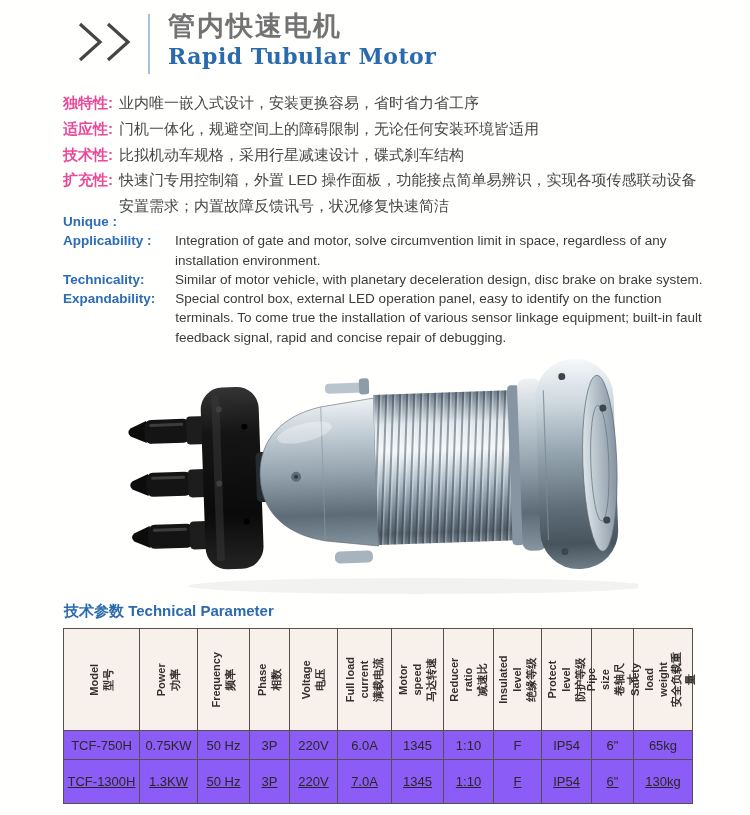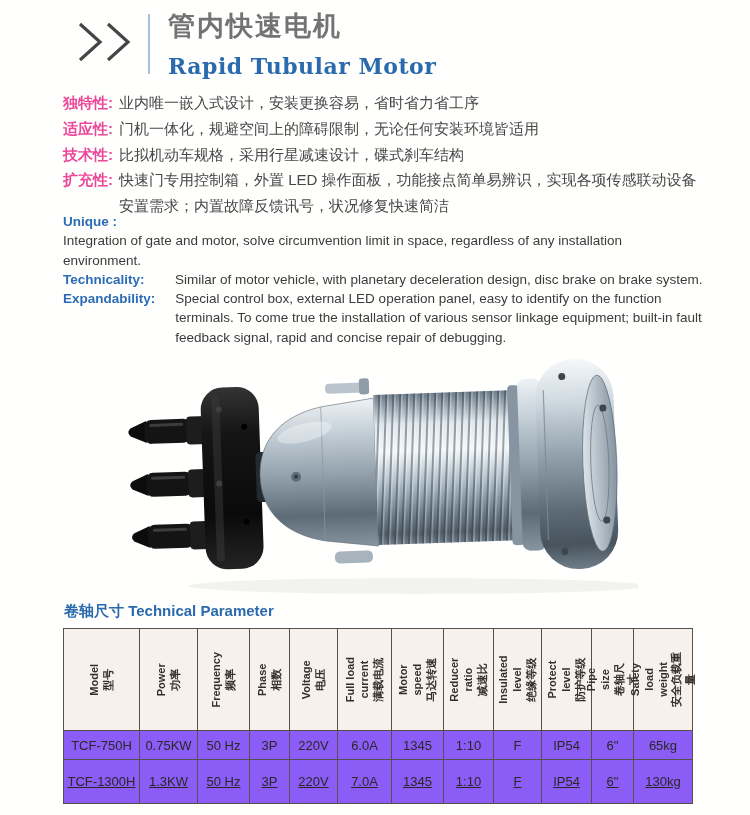--- a/index.html
+++ b/index.html
@@ -15,21 +15,21 @@
   
   .header { position:absolute; top:10px; left:76px; display:flex; align-items:flex-start; }
   .chevrons { width:62px; height:44px; margin-top:10px; }
   .hdr-divider { width:2px; height:60px; background:#a9c0da; margin:4px 18px 0 10px; }
   .title-zh {
     font-family:"DejaVu Serif","Liberation Serif",serif;
     font-size:27px; font-weight:700; color:#737373; letter-spacing:2px; line-height:1.15;
   }
   .title-en {
     font-family:"DejaVu Serif","Liberation Serif",serif;
-    font-size:22px; font-weight:700; color:#2a6aad; letter-spacing:0.5px; margin-top:12px;
+    font-size:22px; font-weight:700; color:#2a6aad; letter-spacing:0.5px; margin-top:2px;
   }
 
   
   .features-zh { position:absolute; top:90px; left:63px; width:635px; }
   .feat-zh { display:flex; line-height:25.8px; font-size:15px; }
   .feat-zh-label { flex:0 0 56px; color:#ec4899; font-weight:700; }
   .feat-zh-text { flex:1; color:#474747; }
 
   
   .features-en { position:absolute; top:212px; left:63px; width:640px; }
@@ -90,20 +90,21 @@
     <span class="feat-zh-label">扩充性:</span>
     <span class="feat-zh-text">快速门专用控制箱，外置 LED 操作面板，功能接点简单易辨识，实现各项传感联动设备安置需求；内置故障反馈讯号，状况修复快速简洁</span>
   </div>
 </div>
 
 <div class="features-en">
   <div class="feat-en">
     <span class="feat-en-label">Unique :</span>
   </div>
   <div class="feat-en">
+    <span class="feat-en-label">Applicability :</span>
     <span class="feat-en-text">Integration of gate and motor, solve circumvention limit in space, regardless of any installation environment.</span>
   </div>
   <div class="feat-en">
     <span class="feat-en-label">Technicality:</span>
     <span class="feat-en-text">Similar of motor vehicle, with planetary deceleration design, disc brake on brake system.</span>
   </div>
   <div class="feat-en">
     <span class="feat-en-label">Expandability:</span>
     <span class="feat-en-text">Special control box, external LED operation panel, easy to identify on the function terminals. To come true the installation of various sensor linkage equipment; built-in fault feedback signal, rapid and concise repair of debugging.</span>
   </div>
@@ -214,21 +215,21 @@
       <ellipse cx="482" cy="119" rx="9" ry="58" fill="none" stroke="#6b7a86" stroke-width="0.8"></ellipse>
       <circle cx="447" cy="31" r="3.5" fill="#3c464e"></circle>
       <circle cx="487" cy="64" r="3.5" fill="#3c464e"></circle>
       <circle cx="444" cy="206" r="3.5" fill="#3c464e"></circle>
       <circle cx="487" cy="176" r="3.5" fill="#3c464e"></circle>
     </g>
   </g>
 </svg>
 </div>
 
-<div class="table-title">卷轴尺寸 Technical Parameter</div>
+<div class="table-title">技术参数 Technical Parameter</div>
 
 <table class="spec">
   <colgroup>
     <col style="width:76px">
       <col style="width:58px">
       <col style="width:52px">
       <col style="width:40px">
     <col style="width:48px">
       <col style="width:54px">
       <col style="width:52px">

